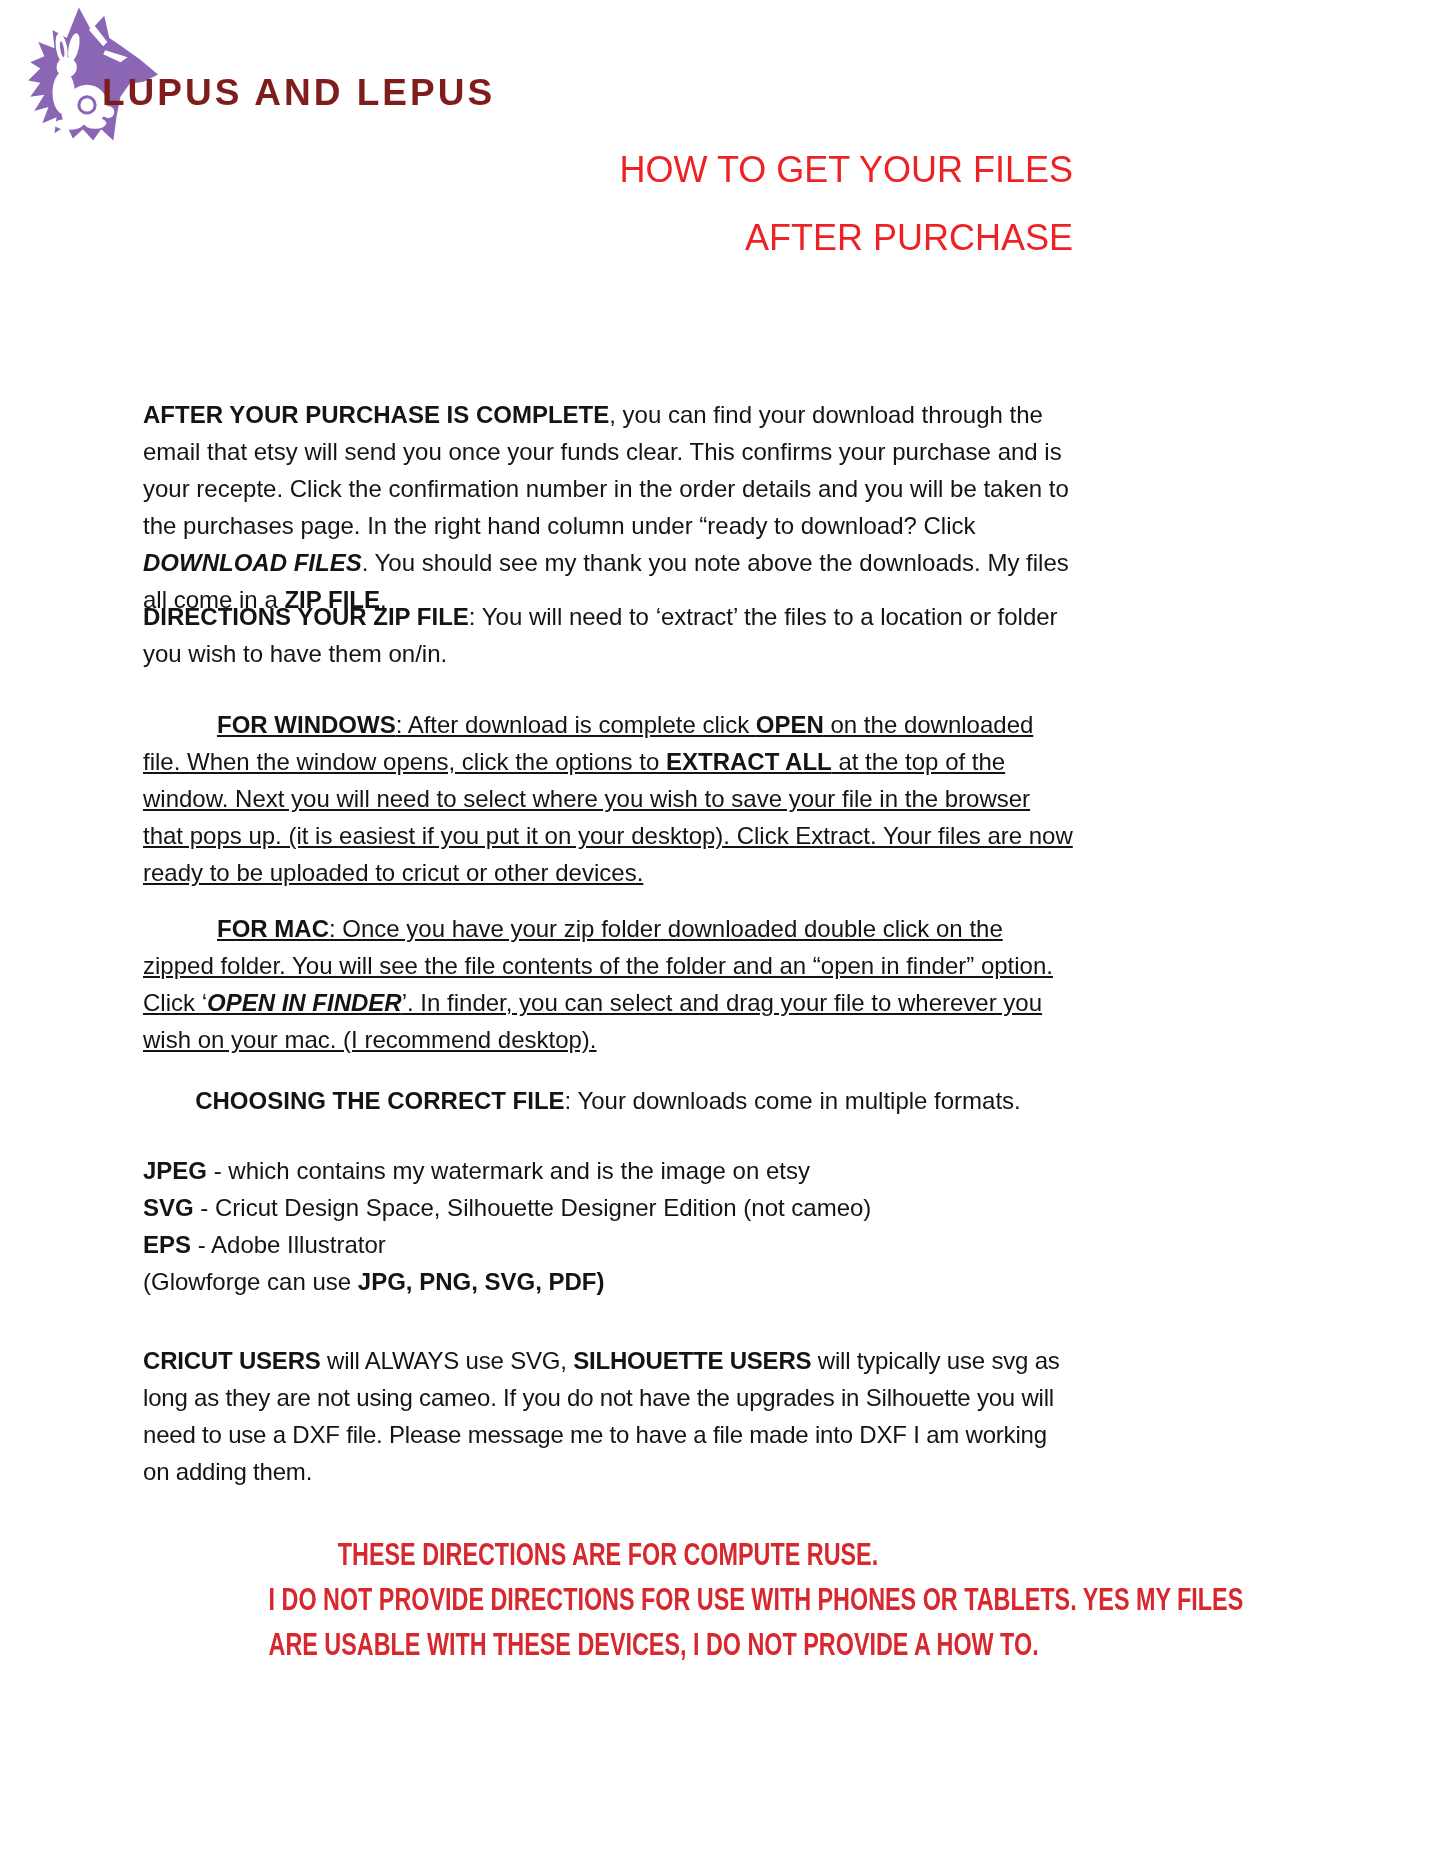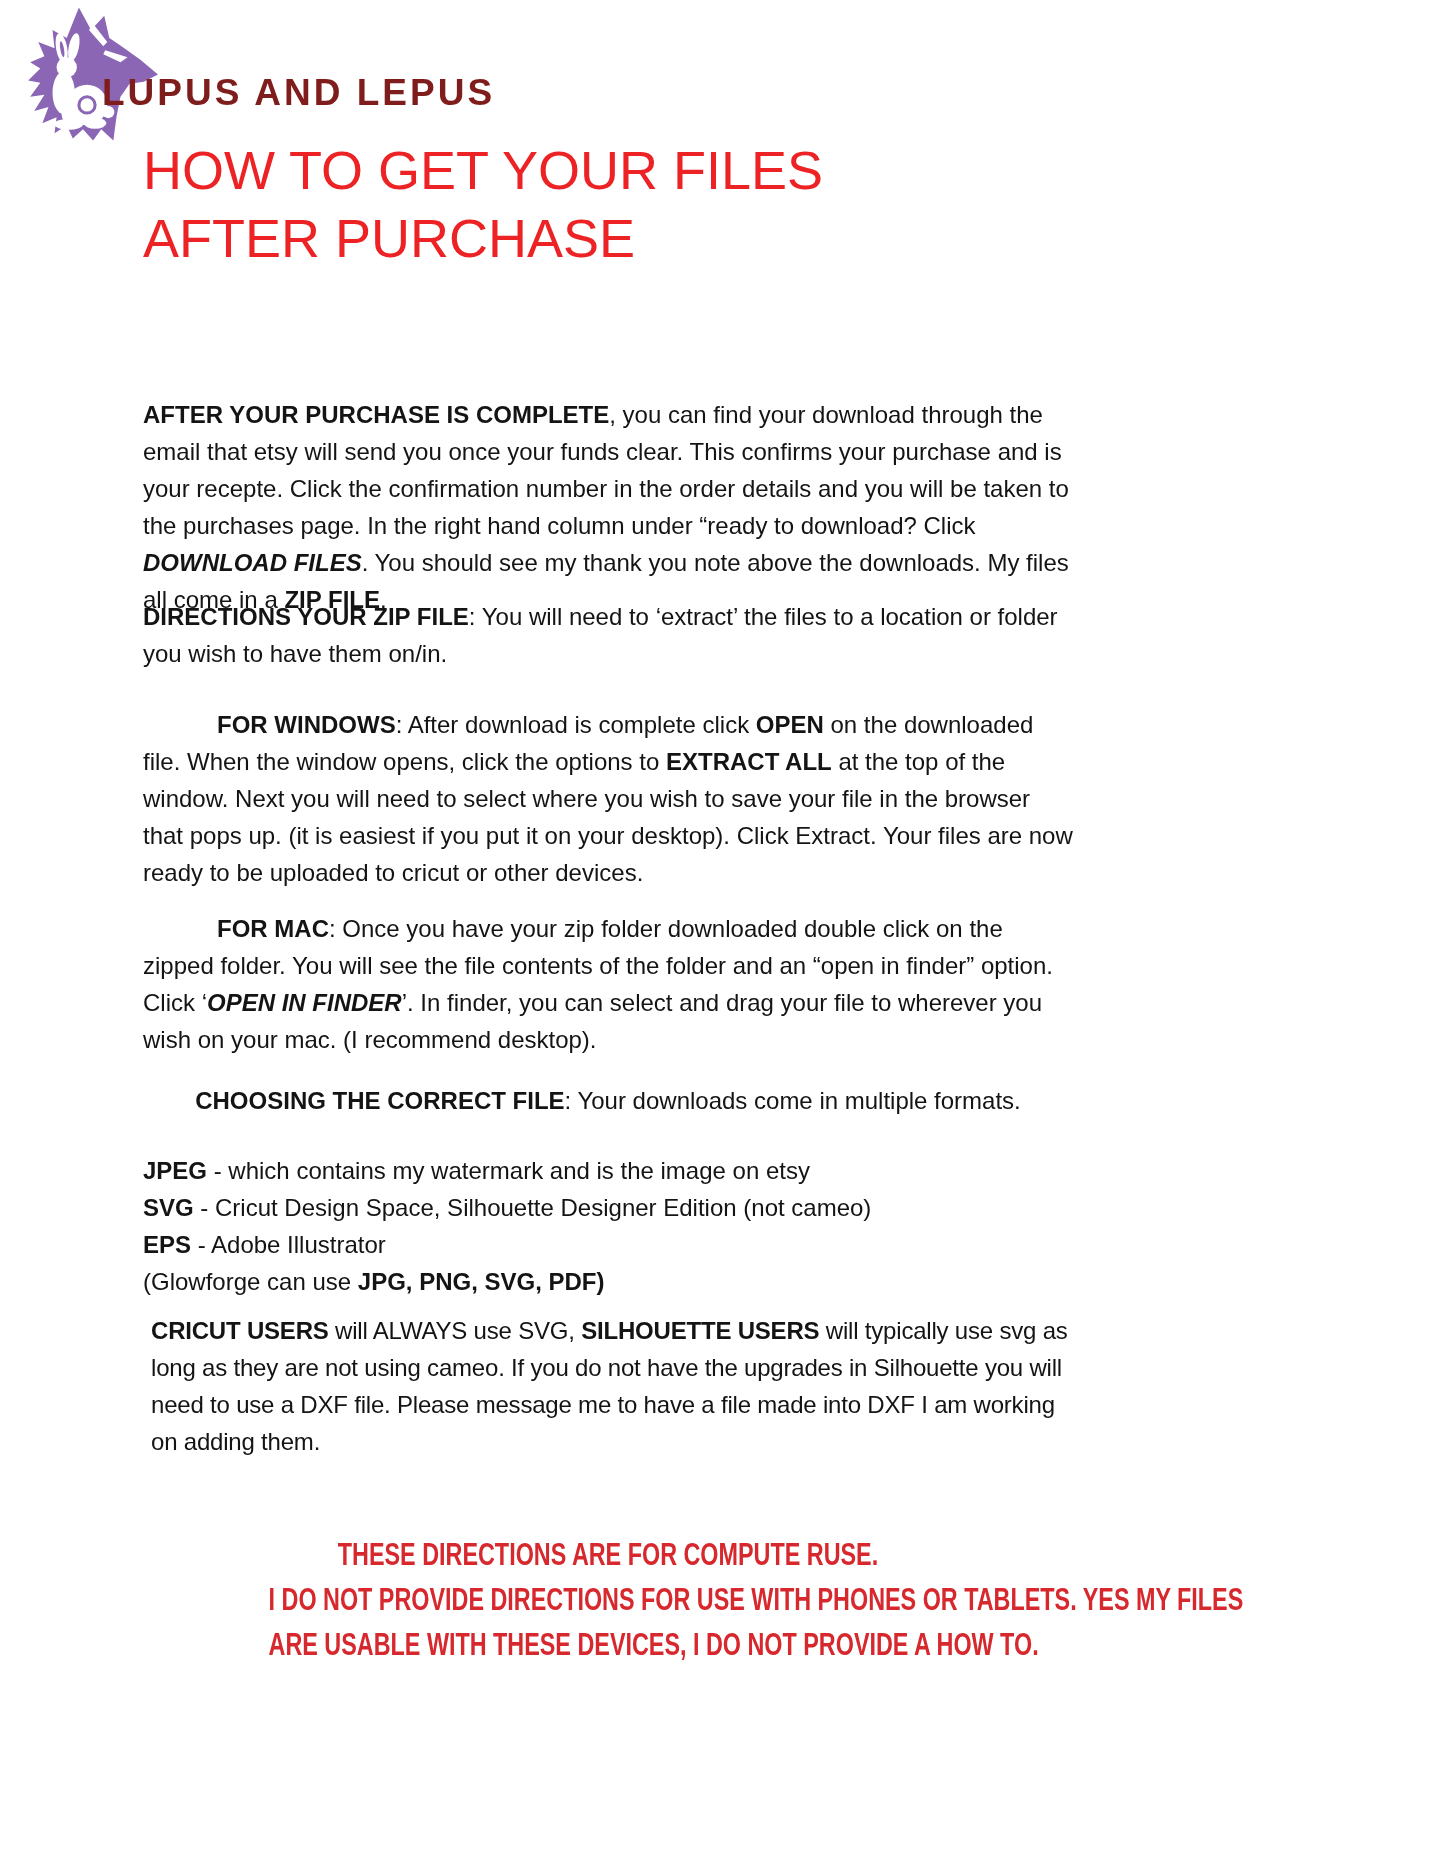--- a/index.html
+++ b/index.html
@@ -11,36 +11,36 @@
   
   .logo-icon{left:16px;top:2px;width:142px;height:140px;}
   .brand{
     left:102px;top:72px;font-size:37px;font-weight:700;letter-spacing:3px;
     color:#7f1d1d;white-space:nowrap;
   }
   
   .col{left:143px;width:930px;}
   
   .title{
-    top:136px;text-align:left;color:#ed2224;font-size:54px;line-height:68px;
+    top:136px;text-align:right;color:#ed2224;font-size:36px;line-height:68px;
     font-weight:400;
   }
   
   .para{font-size:24px;line-height:37px;}
-  .para.indent{text-indent:74px;}
+  .para.indent{text-indent:74px;text-decoration:underline;}
   .b{font-weight:700;}
   .i{font-style:italic;}
   
   .p0{top:396px;}
   .p1{top:598px;}
   .p2{top:706px;}
   .p3{top:910px;}
   .p4{top:1082px;text-align:center;}
   .fmt{top:1152px;}
-  .p5{top:1312px;letter-spacing:-0.2px;margin-left:8px;}
+  .p5{top:1342px;letter-spacing:-0.2px;}
   
   .warning{
     top:1532px;text-align:center;color:#d7282e;font-weight:700;
     font-size:32px;line-height:45px;
   }
   .warning-line{white-space:nowrap;transform:scaleX(.73);transform-origin:50% 50%;}
 </style>
 </head>
 <body>
 

